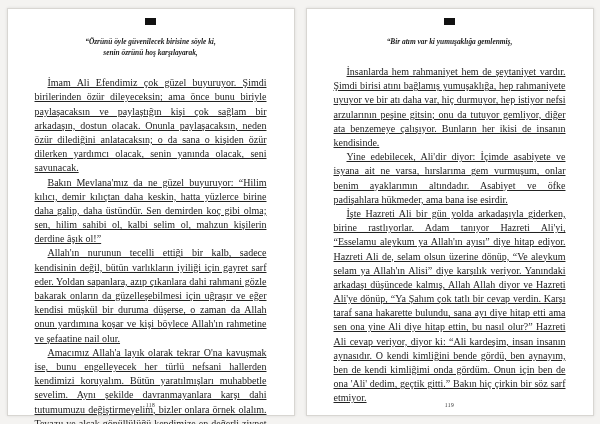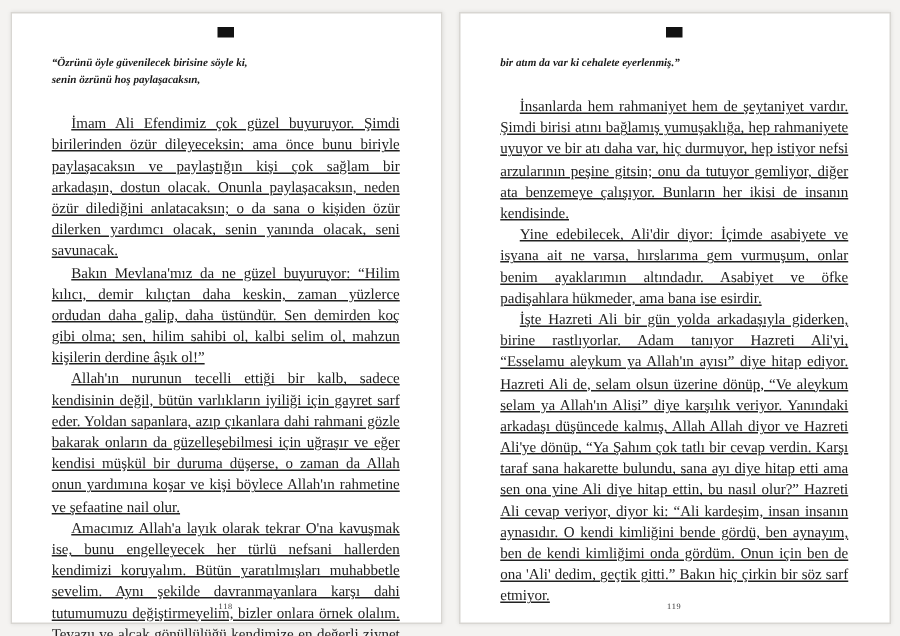--- a/index.html
+++ b/index.html
@@ -23,20 +23,21 @@
     box-shadow: 0 0 3px rgba(0,0,0,0.10);
     padding: 9px 27px 18px 27px;
   }
   .ornament {
     width: 11px;
     height: 7px;
     background: #121212;
     margin: 0 auto 11px auto;
   }
   .quote {
+    text-align: center;
     font-weight: bold;
     font-style: italic;
     font-size: 7.4px;
     line-height: 1.5;
     color: #1a1a1a;
     margin-bottom: 18px;
   }
   .body-text p {
     font-size: 10px;
     line-height: 1.42;
@@ -58,35 +59,35 @@
 </style>
 </head>
 <body>
 
 <div class="spread">
 
   <div class="page">
     <div class="ornament"></div>
     <div class="quote">
       <div>“Özrünü öyle güvenilecek birisine söyle ki,</div>
-      <div>senin özrünü hoş paylaşacaksın,</div>
+      <div>senin özrünü hoş karşılayarak,</div>
     </div>
     <div class="body-text">
       <p>İmam Ali Efendimiz çok güzel buyuruyor. Şimdi birilerinden özür dileyeceksin; ama önce bunu biriyle paylaşacaksın ve paylaştığın kişi çok sağlam bir arkadaşın, dostun olacak. Onunla paylaşacaksın, neden özür dilediğini anlatacaksın; o da sana o kişiden özür dilerken yardımcı olacak, senin yanında olacak, seni savunacak.</p>
-      <p>Bakın Mevlana'mız da ne güzel buyuruyor: “Hilim kılıcı, demir kılıçtan daha keskin, zaman yüzlerce ordudan daha galip, daha üstündür. Sen demirden koç gibi olma; sen, hilim sahibi ol, kalbi selim ol, mahzun kişilerin derdine âşık ol!”</p>
+      <p>Bakın Mevlana'mız da ne güzel buyuruyor: “Hilim kılıcı, demir kılıçtan daha keskin, hatta yüzlerce birine daha galip, daha üstündür. Sen demirden koç gibi olma; sen, hilim sahibi ol, kalbi selim ol, mahzun kişilerin derdine âşık ol!”</p>
       <p>Allah'ın nurunun tecelli ettiği bir kalb, sadece kendisinin değil, bütün varlıkların iyiliği için gayret sarf eder. Yoldan sapanlara, azıp çıkanlara dahi rahmani gözle bakarak onların da güzelleşebilmesi için uğraşır ve eğer kendisi müşkül bir duruma düşerse, o zaman da Allah onun yardımına koşar ve kişi böylece Allah'ın rahmetine ve şefaatine nail olur.</p>
       <p>Amacımız Allah'a layık olarak tekrar O'na kavuşmak ise, bunu engelleyecek her türlü nefsani hallerden kendimizi koruyalım. Bütün yaratılmışları muhabbetle sevelim. Aynı şekilde davranmayanlara karşı dahi tutumumuzu değiştirmeyelim, bizler onlara örnek olalım. Tevazu ve alçak gönüllülüğü kendimize en değerli ziynet edinelim.</p>
     </div>
     <div class="page-number">118</div>
   </div>
 
   <div class="page">
     <div class="ornament"></div>
     <div class="quote">
-      <div>bir atım da var ki cehalete eyerlenmiş.”</div>
+      <div>“Bir atım var ki yumuşaklığa gemlenmiş,</div>
     </div>
     <div class="body-text">
       <p>İnsanlarda hem rahmaniyet hem de şeytaniyet vardır. Şimdi birisi atını bağlamış yumuşaklığa, hep rahmaniyete uyuyor ve bir atı daha var, hiç durmuyor, hep istiyor nefsi arzularının peşine gitsin; onu da tutuyor gemliyor, diğer ata benzemeye çalışıyor. Bunların her ikisi de insanın kendisinde.</p>
       <p>Yine edebilecek, Ali'dir diyor: İçimde asabiyete ve isyana ait ne varsa, hırslarıma gem vurmuşum, onlar benim ayaklarımın altındadır. Asabiyet ve öfke padişahlara hükmeder, ama bana ise esirdir.</p>
       <p>İşte Hazreti Ali bir gün yolda arkadaşıyla giderken, birine rastlıyorlar. Adam tanıyor Hazreti Ali'yi, “Esselamu aleykum ya Allah'ın ayısı” diye hitap ediyor. Hazreti Ali de, selam olsun üzerine dönüp, “Ve aleykum selam ya Allah'ın Alisi” diye karşılık veriyor. Yanındaki arkadaşı düşüncede kalmış, Allah Allah diyor ve Hazreti Ali'ye dönüp, “Ya Şahım çok tatlı bir cevap verdin. Karşı taraf sana hakarette bulundu, sana ayı diye hitap etti ama sen ona yine Ali diye hitap ettin, bu nasıl olur?” Hazreti Ali cevap veriyor, diyor ki: “Ali kardeşim, insan insanın aynasıdır. O kendi kimliğini bende gördü, ben aynayım, ben de kendi kimliğimi onda gördüm. Onun için ben de ona 'Ali' dedim, geçtik gitti.” Bakın hiç çirkin bir söz sarf etmiyor.</p>
     </div>
     <div class="page-number">119</div>
   </div>
 
 </div>

